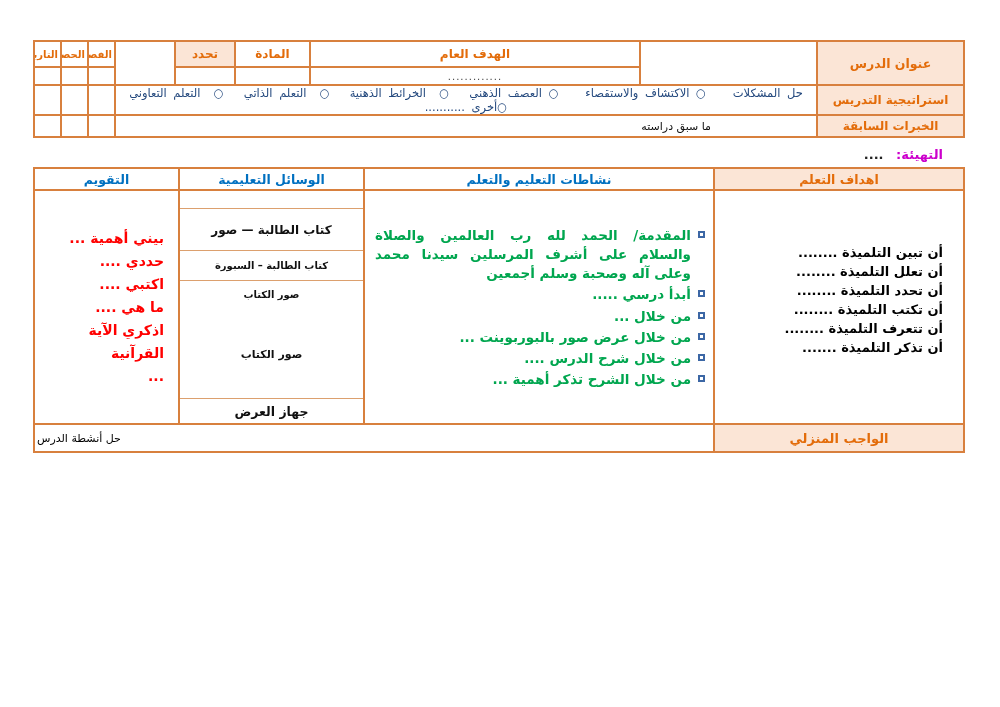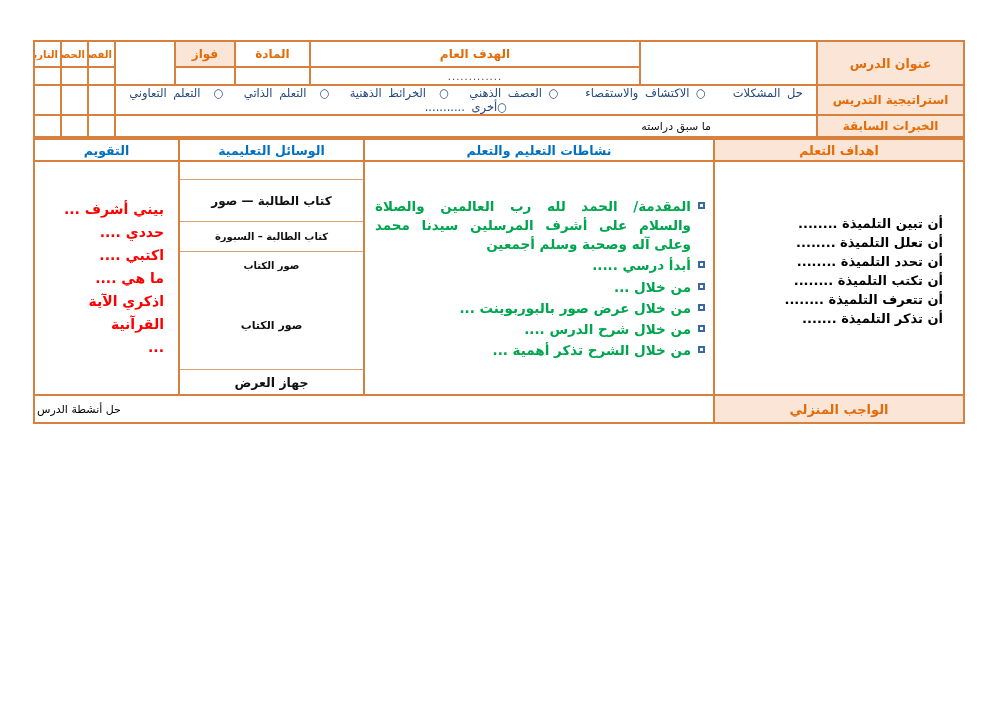--- a/index.html
+++ b/index.html
@@ -94,21 +94,21 @@
       <col style="width:27px">
         <col style="width:27px">
         <col style="width:27px">
     </colgroup>
     <tbody>
       <tr class="r1">
         <td class="peach lbl big" rowspan="2">عنوان الدرس</td>
         <td rowspan="2"></td>
         <td class="lbl">الهدف العام</td>
         <td class="lbl">المادة</td>
-        <td class="lbl peach">فواز</td>
+        <td class="lbl peach">تحدد</td>
         <td rowspan="2"></td>
         <td class="lbl sm">الفصل</td>
         <td class="lbl sm">الحصة</td>
         <td class="lbl sm">التاريخ</td>
       </tr>
       <tr class="r2">
         <td class="dots">.............</td>
         <td></td>
         <td></td>
         <td></td>
@@ -125,20 +125,24 @@
       <tr class="r4">
         <td class="peach lbl">الخبرات السابقة</td>
         <td colspan="5" class="prior">ما سبق دراسته</td>
         <td></td>
         <td></td>
         <td></td>
       </tr>
     </tbody>
   </table>
 
+  <div class="tahyia">
+    <span class="tah-label">التهيئة:</span>
+    <span class="tah-dots">....</span>
+  </div>
 
   <table class="t2">
     <colgroup>
       <col style="width:250px">
         <col style="width:350px">
         <col style="width:185px">
         <col style="width:145px">
     </colgroup>
     <tbody>
       <tr class="head">
@@ -191,21 +195,21 @@
           <div class="arow rb">كتاب الطالبة —  صور</div>
           <div class="arow rc">كتاب الطالبة – السبورة</div>
           <div class="arow rd">
             <div class="a1">صور الكتاب</div>
             <div class="a2">صور الكتاب</div>
           </div>
           <div class="arow re">جهاز العرض</div>
         </td>
         <td class="eval-cell">
           <div>
-            <div class="ev">بيني أشرف ...</div>
+            <div class="ev">بيني أهمية ...</div>
             <div class="ev">حددي ....</div>
             <div class="ev">اكتبي ....</div>
             <div class="ev">ما هي ....</div>
             <div class="ev">اذكري الآية القرآنية</div>
             <div class="ev">...</div>
           </div>
         </td>
       </tr>
       <tr class="hw">
         <td class="peach lbl hw-lbl">الواجب المنزلي</td>

